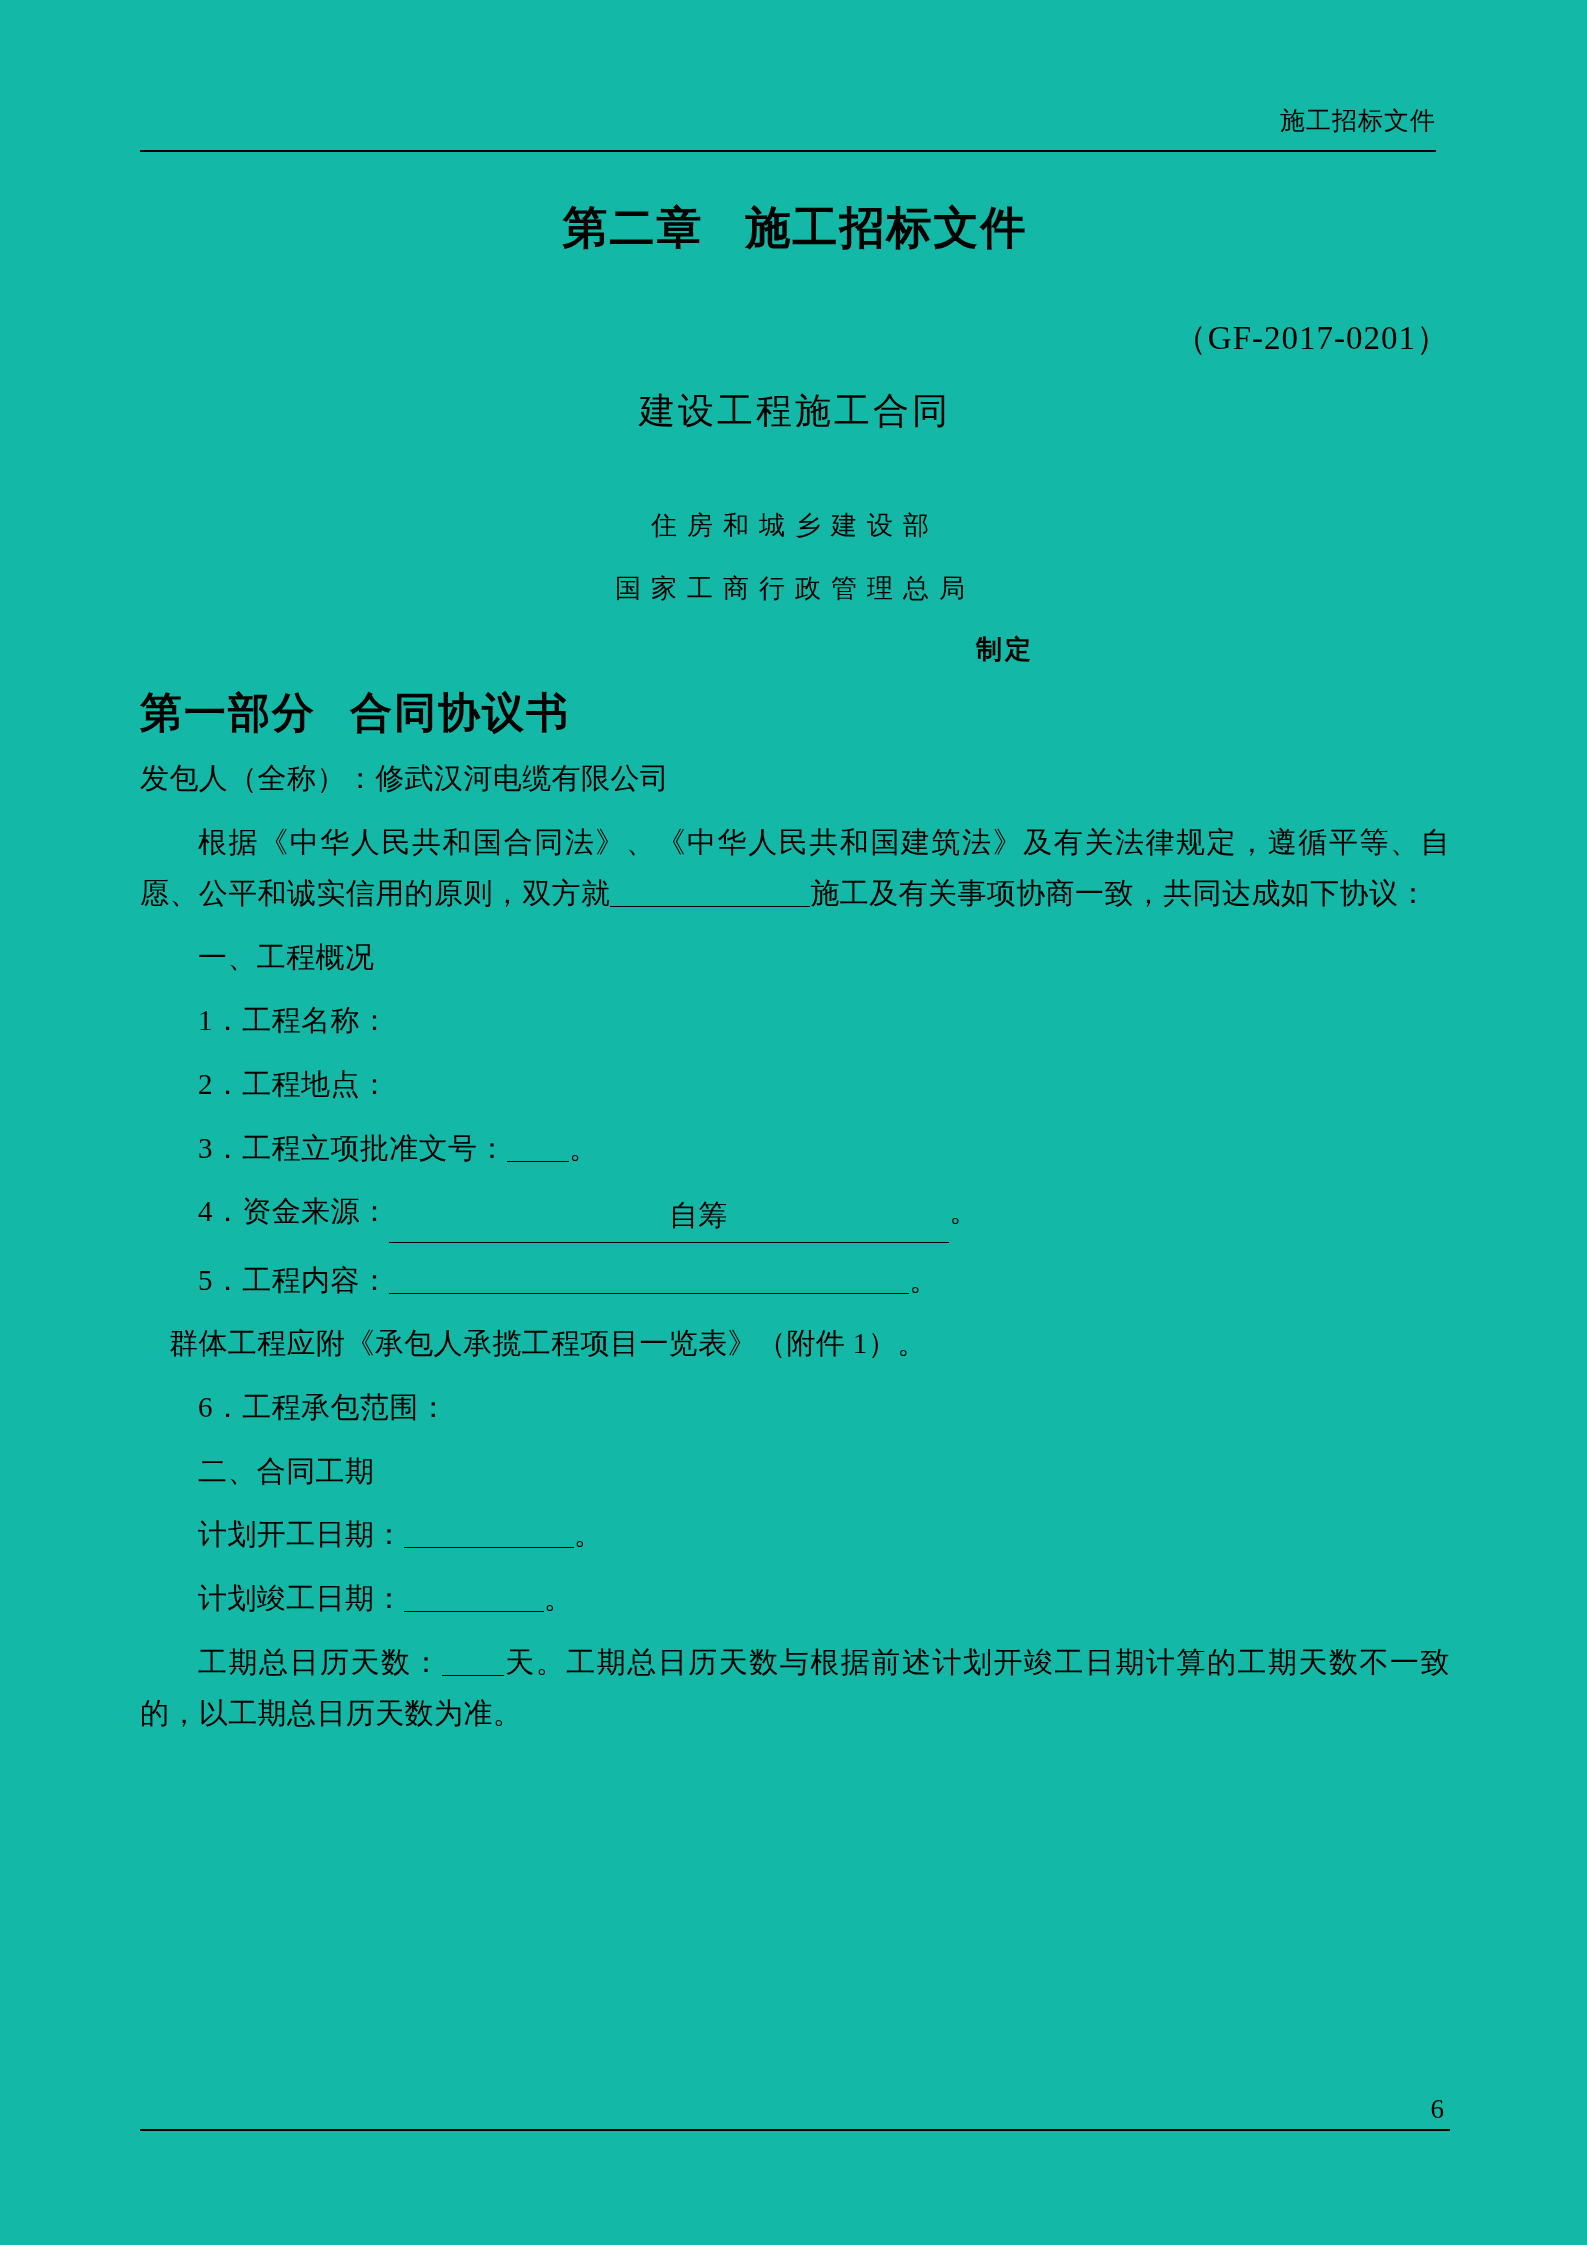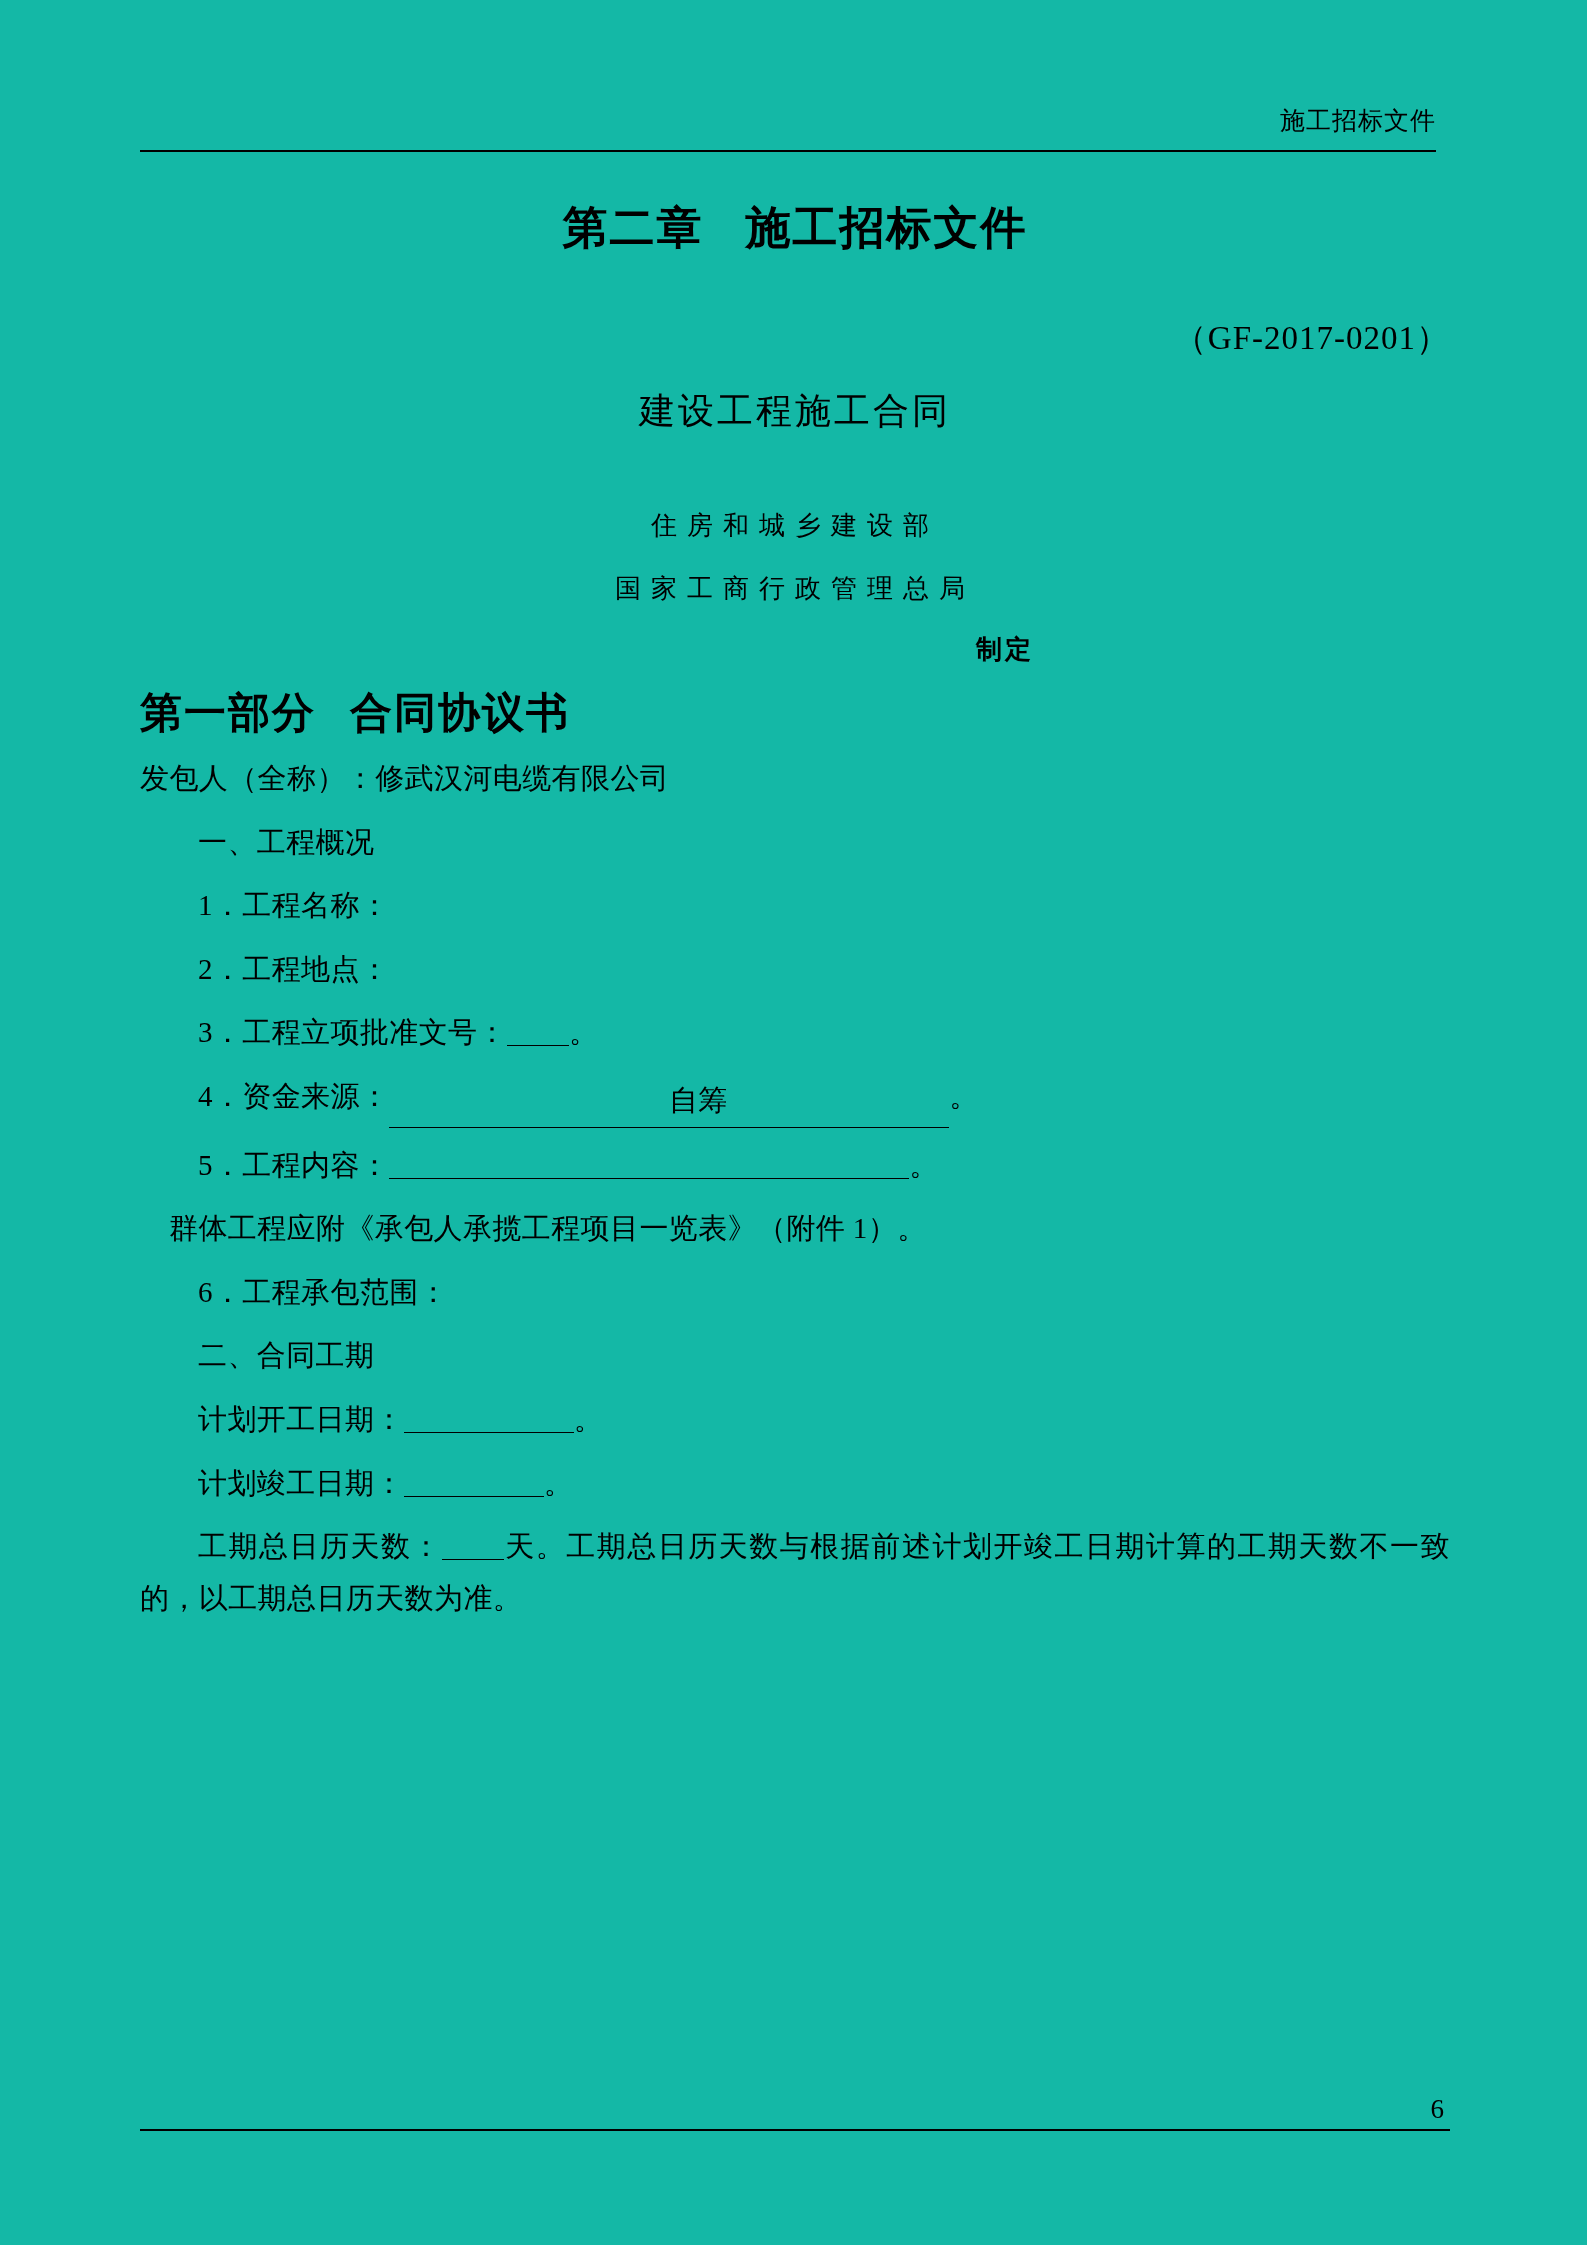--- a/index.html
+++ b/index.html
@@ -198,20 +198,23 @@
 
     <div class="part-title">
       <span>第一部分</span><span class="gap"></span><span>合同协议书</span>
     </div>
 
     <div class="para">
       <span>发包人（全称）：</span><span>修武汉河电缆有限公司</span>
     </div>
 
 
+    <div class="para indent justify">
+      <span>根据《中华人民共和国合同法》、《中华人民共和国建筑法》及有关法律规定，遵循平等、自愿、公平和诚实信用的原则，双方就</span><span class="blank-lg"></span><span>施工及有关事项协商一致，共同达成如下协议：</span>
+    </div>
 
     <div class="para indent">一、工程概况</div>
 
     <div class="para indent">1．工程名称：</div>
 
     <div class="para indent">2．工程地点：</div>
 
     <div class="para indent">
       <span>3．工程立项批准文号：</span><span class="blank-sm"></span><span>。</span>
     </div>

